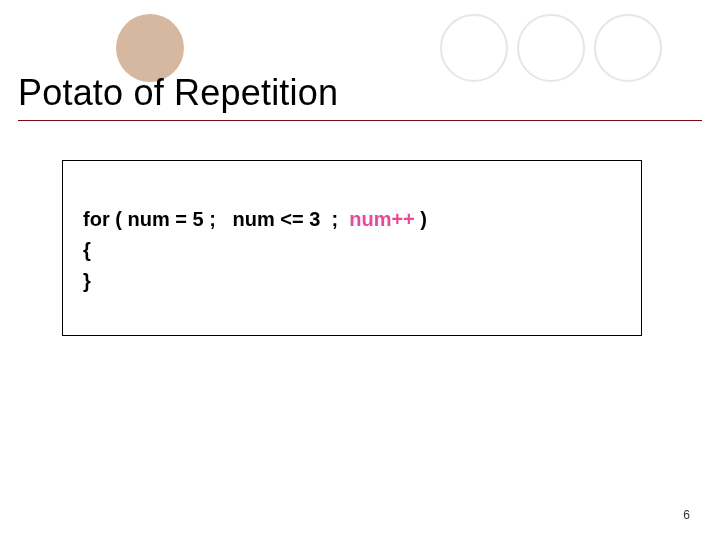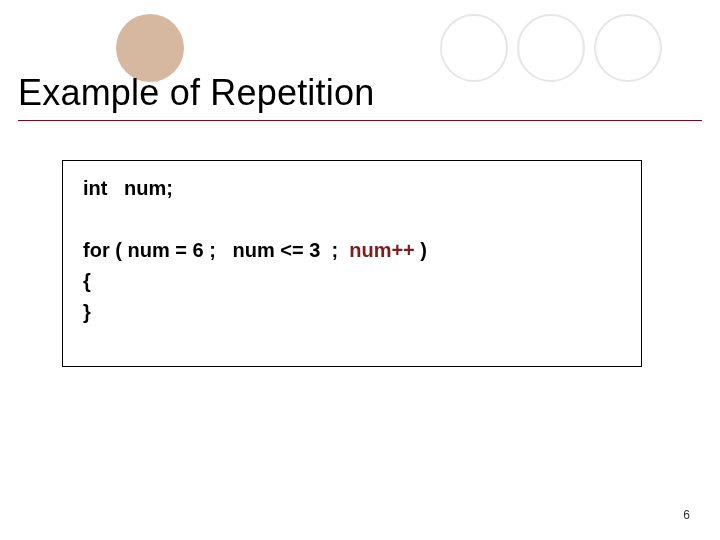--- a/index.html
+++ b/index.html
@@ -54,45 +54,44 @@
     background: #fff;
     padding: 12px 20px 38px 20px;
     font-size: 20px;
     line-height: 1.55;
     color: #000;
   }
   .code-box .line {
     white-space: pre;
   }
   .b { font-weight: 700; }
-  .red { color: #7f1d1d; font-weight: 700; }
+  .red { color: #ec4899; font-weight: 700; }
   .page-num {
     position: absolute;
     bottom: 18px;
     right: 30px;
     font-size: 12px;
     color: #333;
   }
 </style>
 </head>
 <body>
 
 <div class="circles">
   <div class="circ" style="left:116px; top:0; background:#d6b8a0;"></div>
   <div class="circ" style="left:440px; top:0; border:2px solid #e6e6e6;"></div>
   <div class="circ" style="left:517px; top:0; border:2px solid #e6e6e6;"></div>
   <div class="circ" style="left:594px; top:0; border:2px solid #e6e6e6;"></div>
 </div>
 
 <div class="title-wrap">
-  <div class="title">Example of Repetition</div>
+  <div class="title">Potato of Repetition</div>
   <div class="rule"></div>
 </div>
 
 <div class="code-box">
-  <div class="line"><span class="b">int   num;</span></div>
   <div class="line">&nbsp;</div>
-  <div class="line"><span class="b">for</span><span class="b"> ( </span><span class="b">num = 6 ;</span><span class="b">   </span><span class="b">num &lt;= 3  ;</span><span class="b">  </span><span class="red">num++</span><span class="b"> ) </span></div>
+  <div class="line"><span class="b">for</span><span class="b"> ( </span><span class="b">num = 5 ;</span><span class="b">   </span><span class="b">num &lt;= 3  ;</span><span class="b">  </span><span class="red">num++</span><span class="b"> ) </span></div>
   <div class="line b">{</div>
   <div class="line b">}</div>
 </div>
 
 <div class="page-num">6</div>
 
 </body></html>

